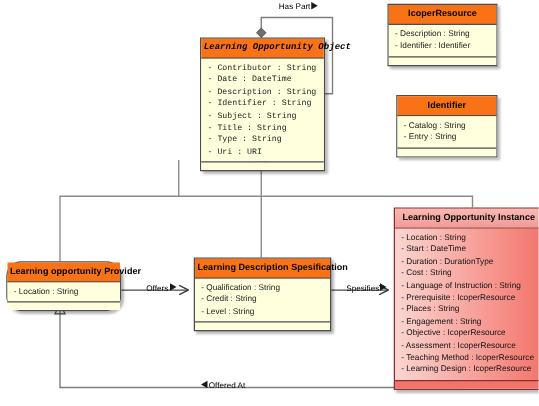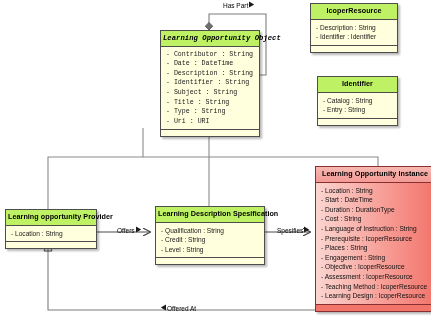--- a/index.html
+++ b/index.html
@@ -56,21 +56,21 @@
   .uml-attr {
     white-space: nowrap;
   }
   .uml-foot {
     box-sizing: border-box;
     border-top: 1px solid #4d4d4d;
     height: 7px;
   }
 
   
-  .theme-yellow .uml-title { background: #bef264; color: #000000; }
+  .theme-yellow .uml-title { background: #f97316; color: #000000; }
   .theme-yellow .uml-attrs { background: #ffffdd; color: #1a1a1a; }
   .theme-yellow .uml-foot  { background: #ffffdd; }
 
   
   .theme-red { border-color: #8a2f2f; }
   .theme-red .uml-title {
     background: linear-gradient(to bottom, #f8b8b2 0%, #f39a96 100%);
     color: #000000;
     border-bottom-color: #8a2f2f;
   }
@@ -203,21 +203,21 @@
 
   <div class="uml-class theme-yellow" style="left:317px; top:76px; width:81px;">
     <div class="uml-title">Identifier</div>
     <div class="uml-attrs">
       <div class="uml-attr">- Catalog : String</div>
       <div class="uml-attr">- Entry : String</div>
     </div>
     <div class="uml-foot"></div>
   </div>
 
-  <div class="uml-class theme-yellow" style="left:5px; top:209px; width:92px;">
+  <div class="uml-class theme-yellow" style="left:5px; top:209px; width:92px;border-radius:12px;">
     <div class="uml-title">Learning opportunity Provider</div>
     <div class="uml-attrs">
       <div class="uml-attr">- Location : String</div>
     </div>
     <div class="uml-foot"></div>
   </div>
 
   <div class="uml-class theme-yellow" style="left:155px; top:206px; width:110px;">
     <div class="uml-title">Learning Description Spesification</div>
     <div class="uml-attrs">

